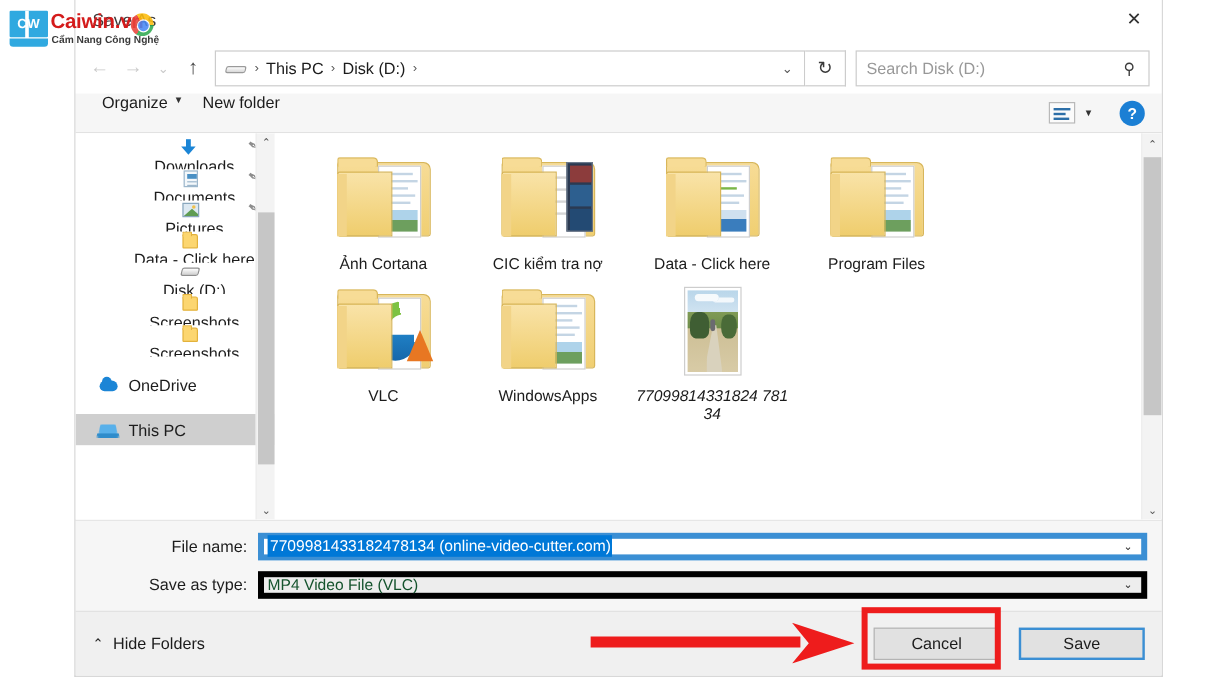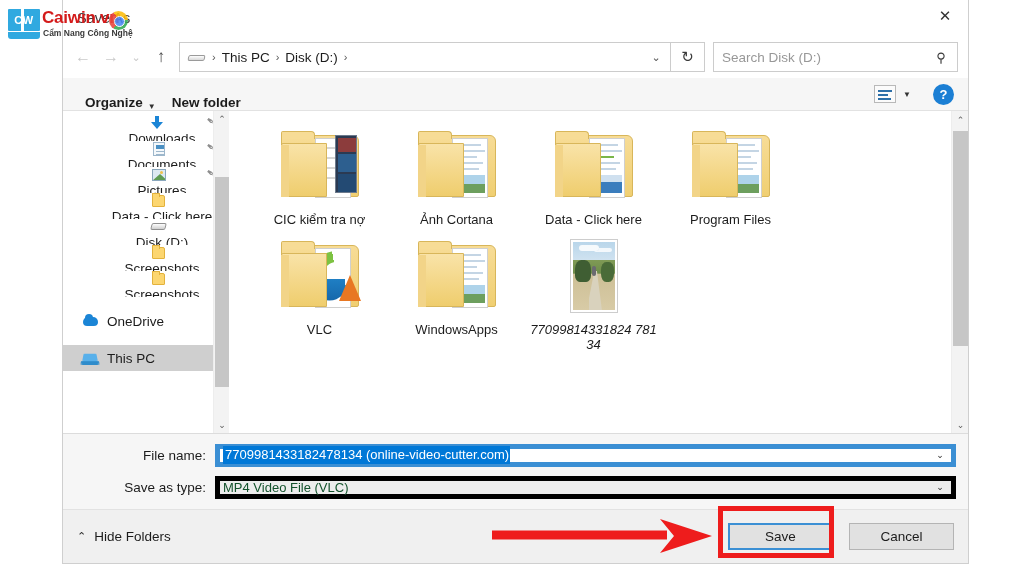--- a/index.html
+++ b/index.html
@@ -198,23 +198,22 @@
   .cmdbar {
     height: 33px; flex: 0 0 33px;
     background: #f6f6f6;
     border-bottom: 1px solid #e2e2e2;
     display: flex; align-items: center;
     padding: 0 14px;
   }
   .cmd-item {
     font-size: 13.5px; color: #1c1c1c;
     padding: 0 8px; height: 100%;
-    display: flex; align-items: flex-end;
+    display: flex; align-items: flex-start;
     white-space: nowrap;
-    font-weight: bold;
   }
   .cmd-caret {
     font-size: 8px; margin-left: 5px; color: #333;
     transform: translateY(1px);
   }
   .cmd-spacer { flex: 1 1 auto; }
   .view-icon {
     width: 22px; height: 18px;
     border: 1px solid #b9b9b9;
     background: #fbfbfb;
@@ -801,20 +800,40 @@
 
         <div class="side-scroll">
           <div class="arrow">⌃</div>
           <div class="thumb"></div>
           <div class="arrow bottom">⌄</div>
         </div>
       </div>
 
       <div class="filepane">
         <div class="filegrid">
+
+          <div class="fileitem">
+            <div class="file-ico">
+              <div class="bigfolder">
+                <div class="bf-back"></div>
+                  <div class="bf-tab"></div>
+                <div class="bf-sheet">
+                  <span class="sheet-lines">
+                    <i style="top:5px;width:24px"></i><i style="top:11px;width:28px"></i>
+                    <i style="top:17px;width:20px"></i><i style="top:23px;width:26px"></i>
+                    <i style="top:29px;width:22px"></i>
+                  </span>
+                  <span class="sheet-photo"></span>
+                </div>
+                <div class="bf-front"></div>
+                  <div class="bf-front2"></div>
+              </div>
+            </div>
+            <div class="file-label">Ảnh Cortana</div>
+          </div>
 
           <div class="fileitem">
             <div class="file-ico">
               <div class="bigfolder">
                 <div class="bf-back"></div>
                   <div class="bf-tab"></div>
                 <div class="bf-sheet" style="background:#fff">
                   <span class="sheet-lines">
                     <i style="top:8px;width:22px;background:#d6d6d6"></i>
                     <i style="top:18px;width:22px;background:#d6d6d6"></i>
@@ -835,40 +854,20 @@
           </div>
 
           <div class="fileitem">
             <div class="file-ico">
               <div class="bigfolder">
                 <div class="bf-back"></div>
                   <div class="bf-tab"></div>
                 <div class="bf-sheet">
                   <span class="sheet-lines">
                     <i style="top:5px;width:24px"></i><i style="top:11px;width:28px"></i>
-                    <i style="top:17px;width:20px"></i><i style="top:23px;width:26px"></i>
-                    <i style="top:29px;width:22px"></i>
-                  </span>
-                  <span class="sheet-photo"></span>
-                </div>
-                <div class="bf-front"></div>
-                  <div class="bf-front2"></div>
-              </div>
-            </div>
-            <div class="file-label">Ảnh Cortana</div>
-          </div>
-
-          <div class="fileitem">
-            <div class="file-ico">
-              <div class="bigfolder">
-                <div class="bf-back"></div>
-                  <div class="bf-tab"></div>
-                <div class="bf-sheet">
-                  <span class="sheet-lines">
-                    <i style="top:5px;width:24px"></i><i style="top:11px;width:28px"></i>
                     <i style="top:17px;width:20px;background:#7ab648"></i>
                     <i style="top:23px;width:26px"></i><i style="top:29px;width:22px"></i>
                   </span>
                   <span class="sheet-photo" style="background:linear-gradient(#cfe0ef 40%,#3a7dbd 40%)"></span>
                 </div>
                 <div class="bf-front"></div>
                   <div class="bf-front2"></div>
               </div>
             </div>
             <div class="file-label">Data - Click here</div>
@@ -974,22 +973,22 @@
         </div>
       </div>
     </div>
 
     <div class="footer">
       <div class="hidefolders">
         <span class="chev">⌃</span>
         <span>Hide Folders</span>
       </div>
       <div class="footer-spacer"></div>
+      <div class="btn">Cancel</div>
       <div class="btn primary">Save</div>
-      <div class="btn">Cancel</div>
     </div>
 
   </div>
 
   <div class="ann-arrow">
     <svg width="220" height="34" viewBox="0 0 220 34">
       <line x1="0" y1="16" x2="175" y2="16" stroke="#ee1c1c" stroke-width="9"></line>
       <polygon points="168,0 220,17 168,34 182,17" fill="#ee1c1c"></polygon>
     </svg>
   </div>

